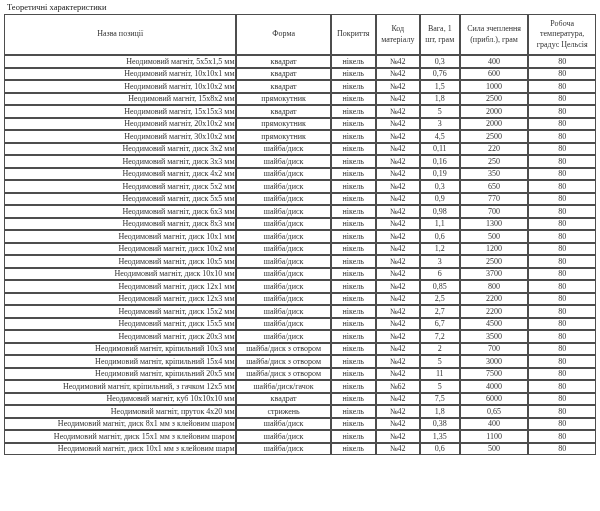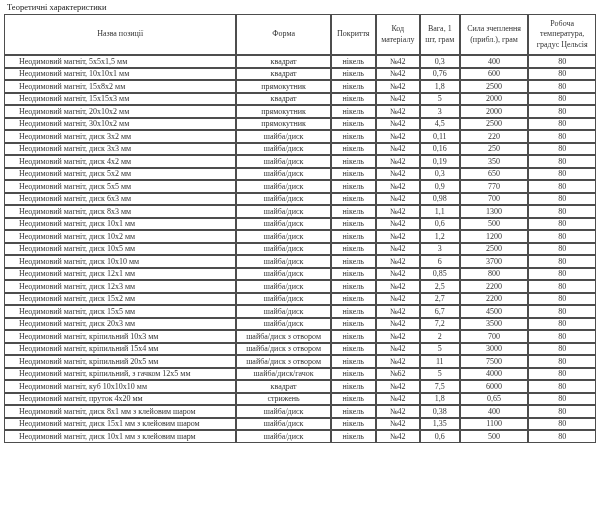--- a/index.html
+++ b/index.html
@@ -48,21 +48,21 @@
     line-height: 1.3;
     padding: 3px 2px;
     height: 33px;
   }
   table.specs td {
     height: 10.5px;
     line-height: 1.15;
     white-space: nowrap;
   }
   table.specs td.name {
-    text-align: left;
+    text-align: right;
     padding-left: 14px;
   }
 </style>
 </head>
 <body>
 
 <div class="page">
   <div class="title">Теоретичні характеристики</div>
 
   <table class="specs">
@@ -99,20 +99,29 @@
         <tr>
           <td class="name">Неодимовий магніт, 10x10x1 мм</td>
           <td>квадрат</td>
           <td>нікель</td>
           <td>№42</td>
           <td>0,76</td>
           <td>600</td>
           <td>80</td>
         </tr>
         <tr>
+          <td class="name">Неодимовий магніт, 10x10x2 мм</td>
+          <td>квадрат</td>
+          <td>нікель</td>
+          <td>№42</td>
+          <td>1,5</td>
+          <td>1000</td>
+          <td>80</td>
+        </tr>
+        <tr>
           <td class="name">Неодимовий магніт, 15x8x2 мм</td>
           <td>прямокутник</td>
           <td>нікель</td>
           <td>№42</td>
           <td>1,8</td>
           <td>2500</td>
           <td>80</td>
         </tr>
         <tr>
           <td class="name">Неодимовий магніт, 15x15x3 мм</td>

